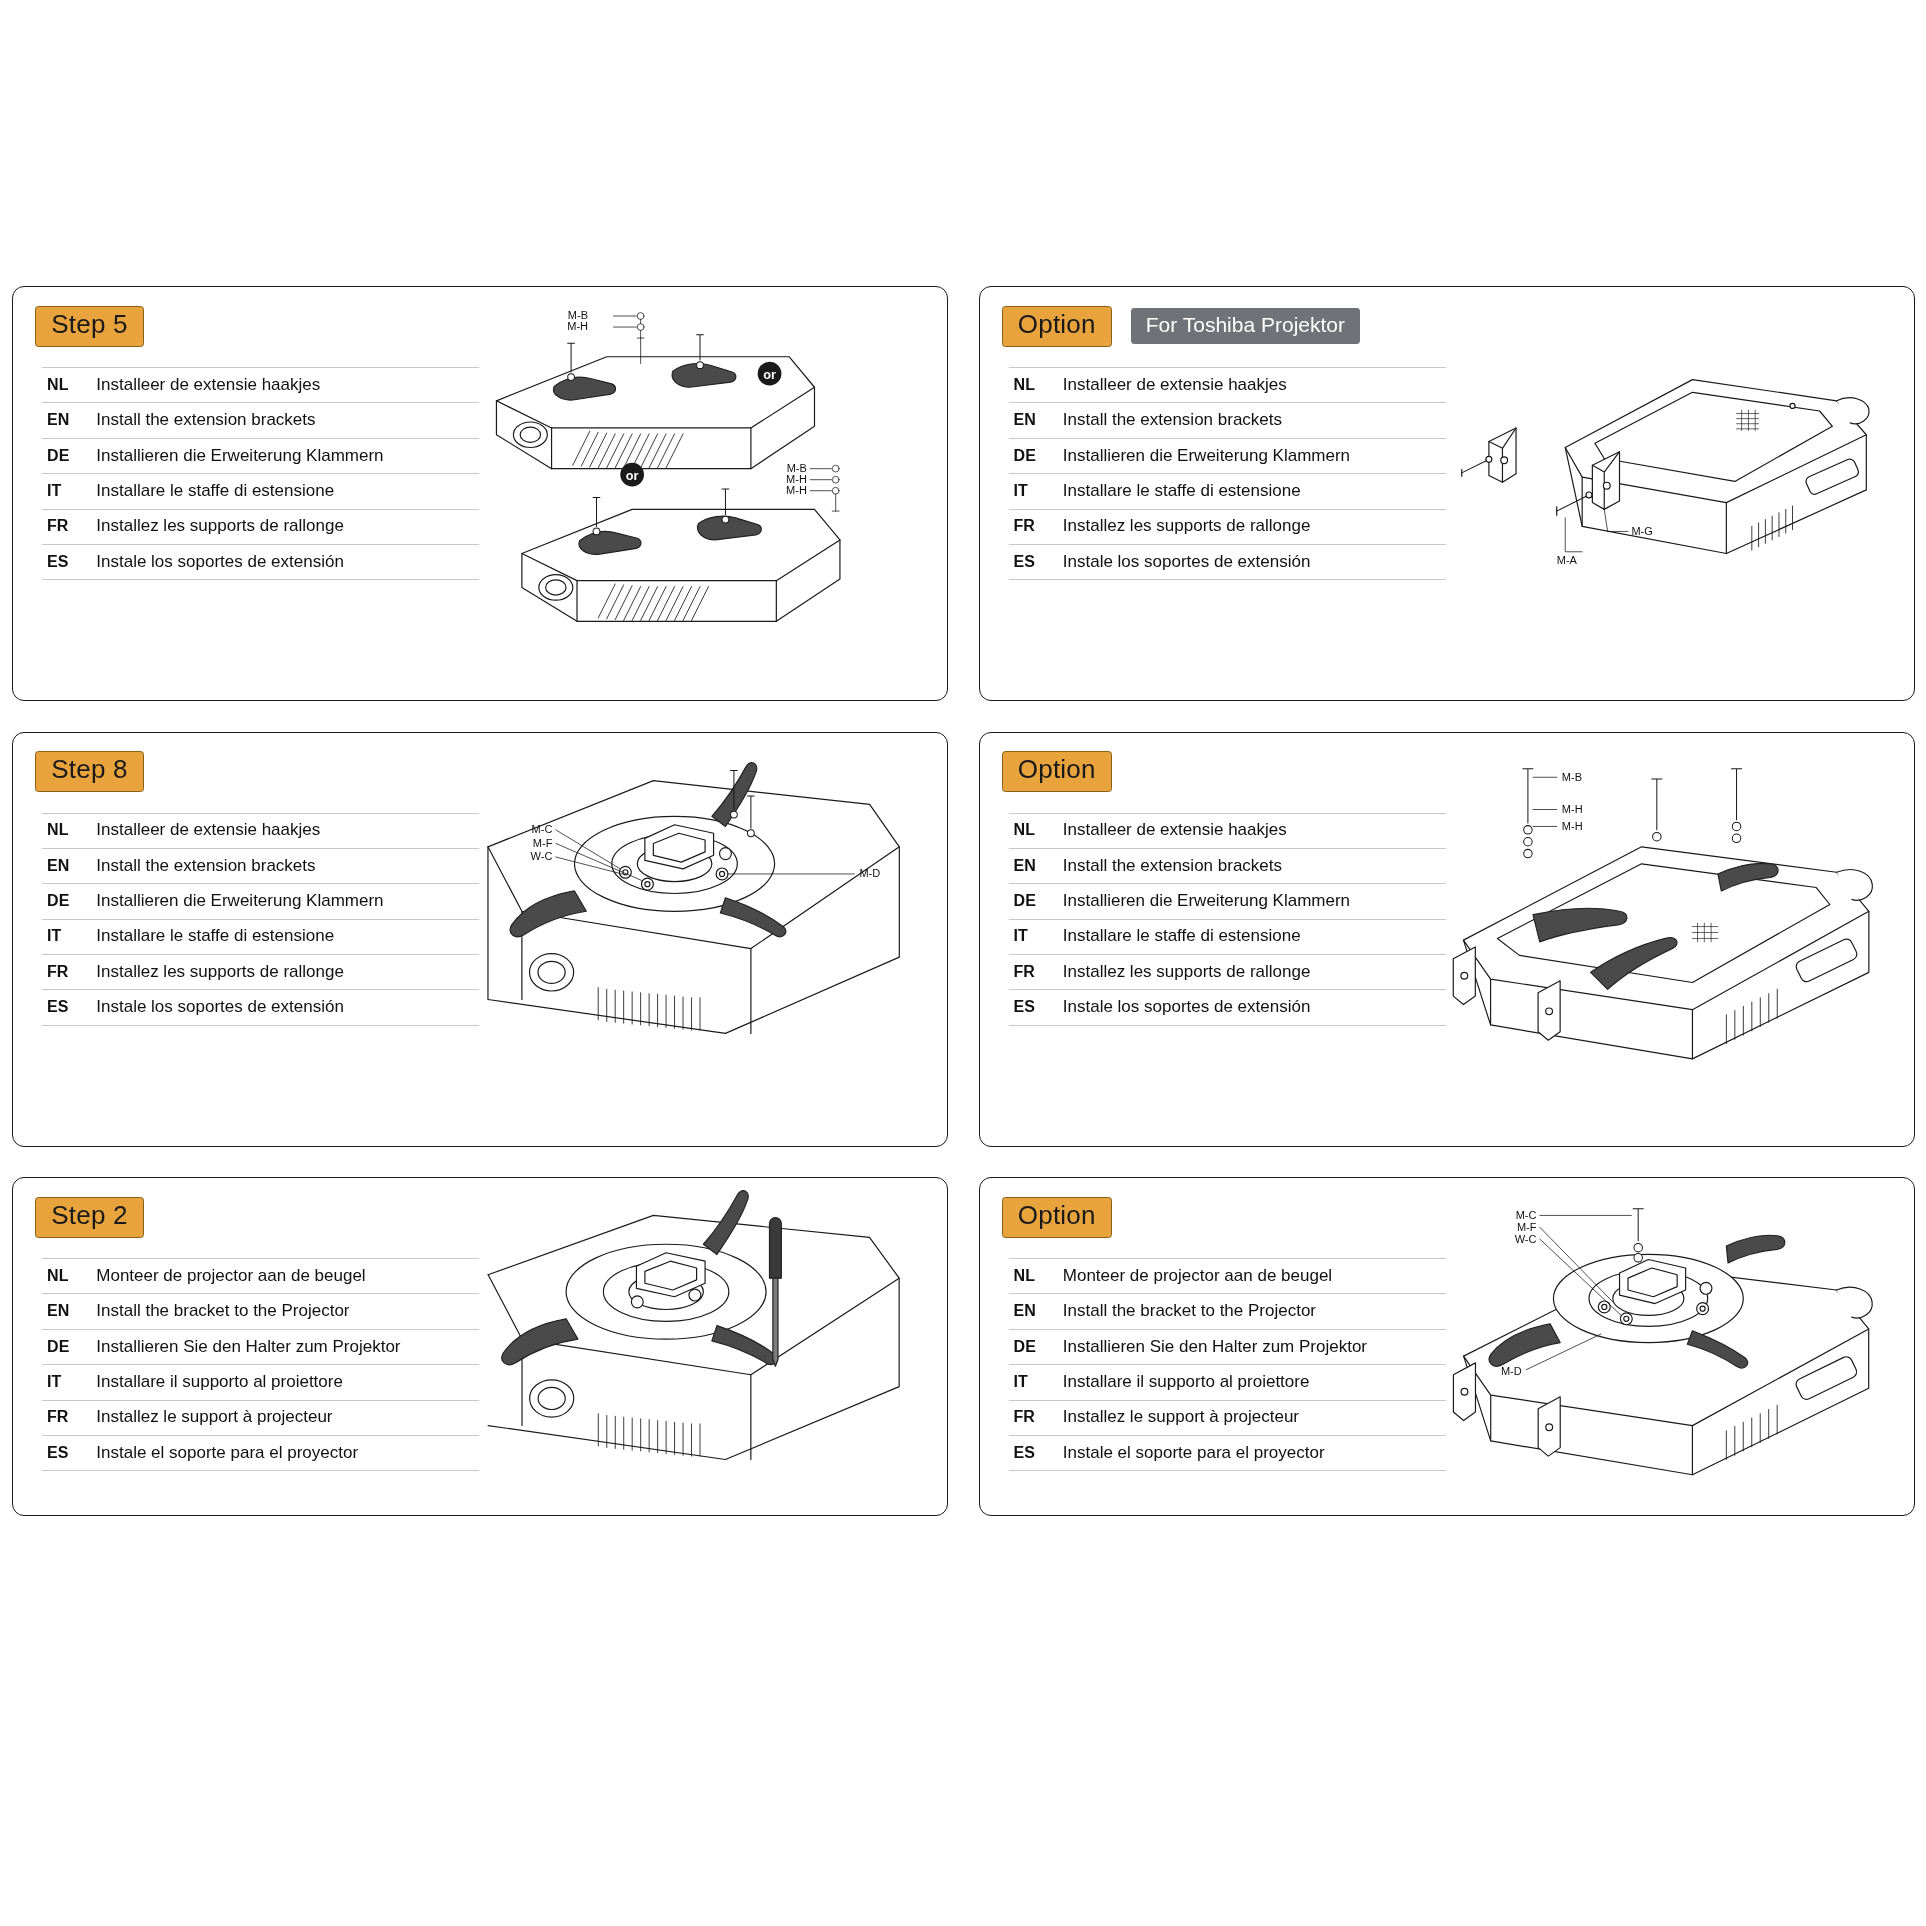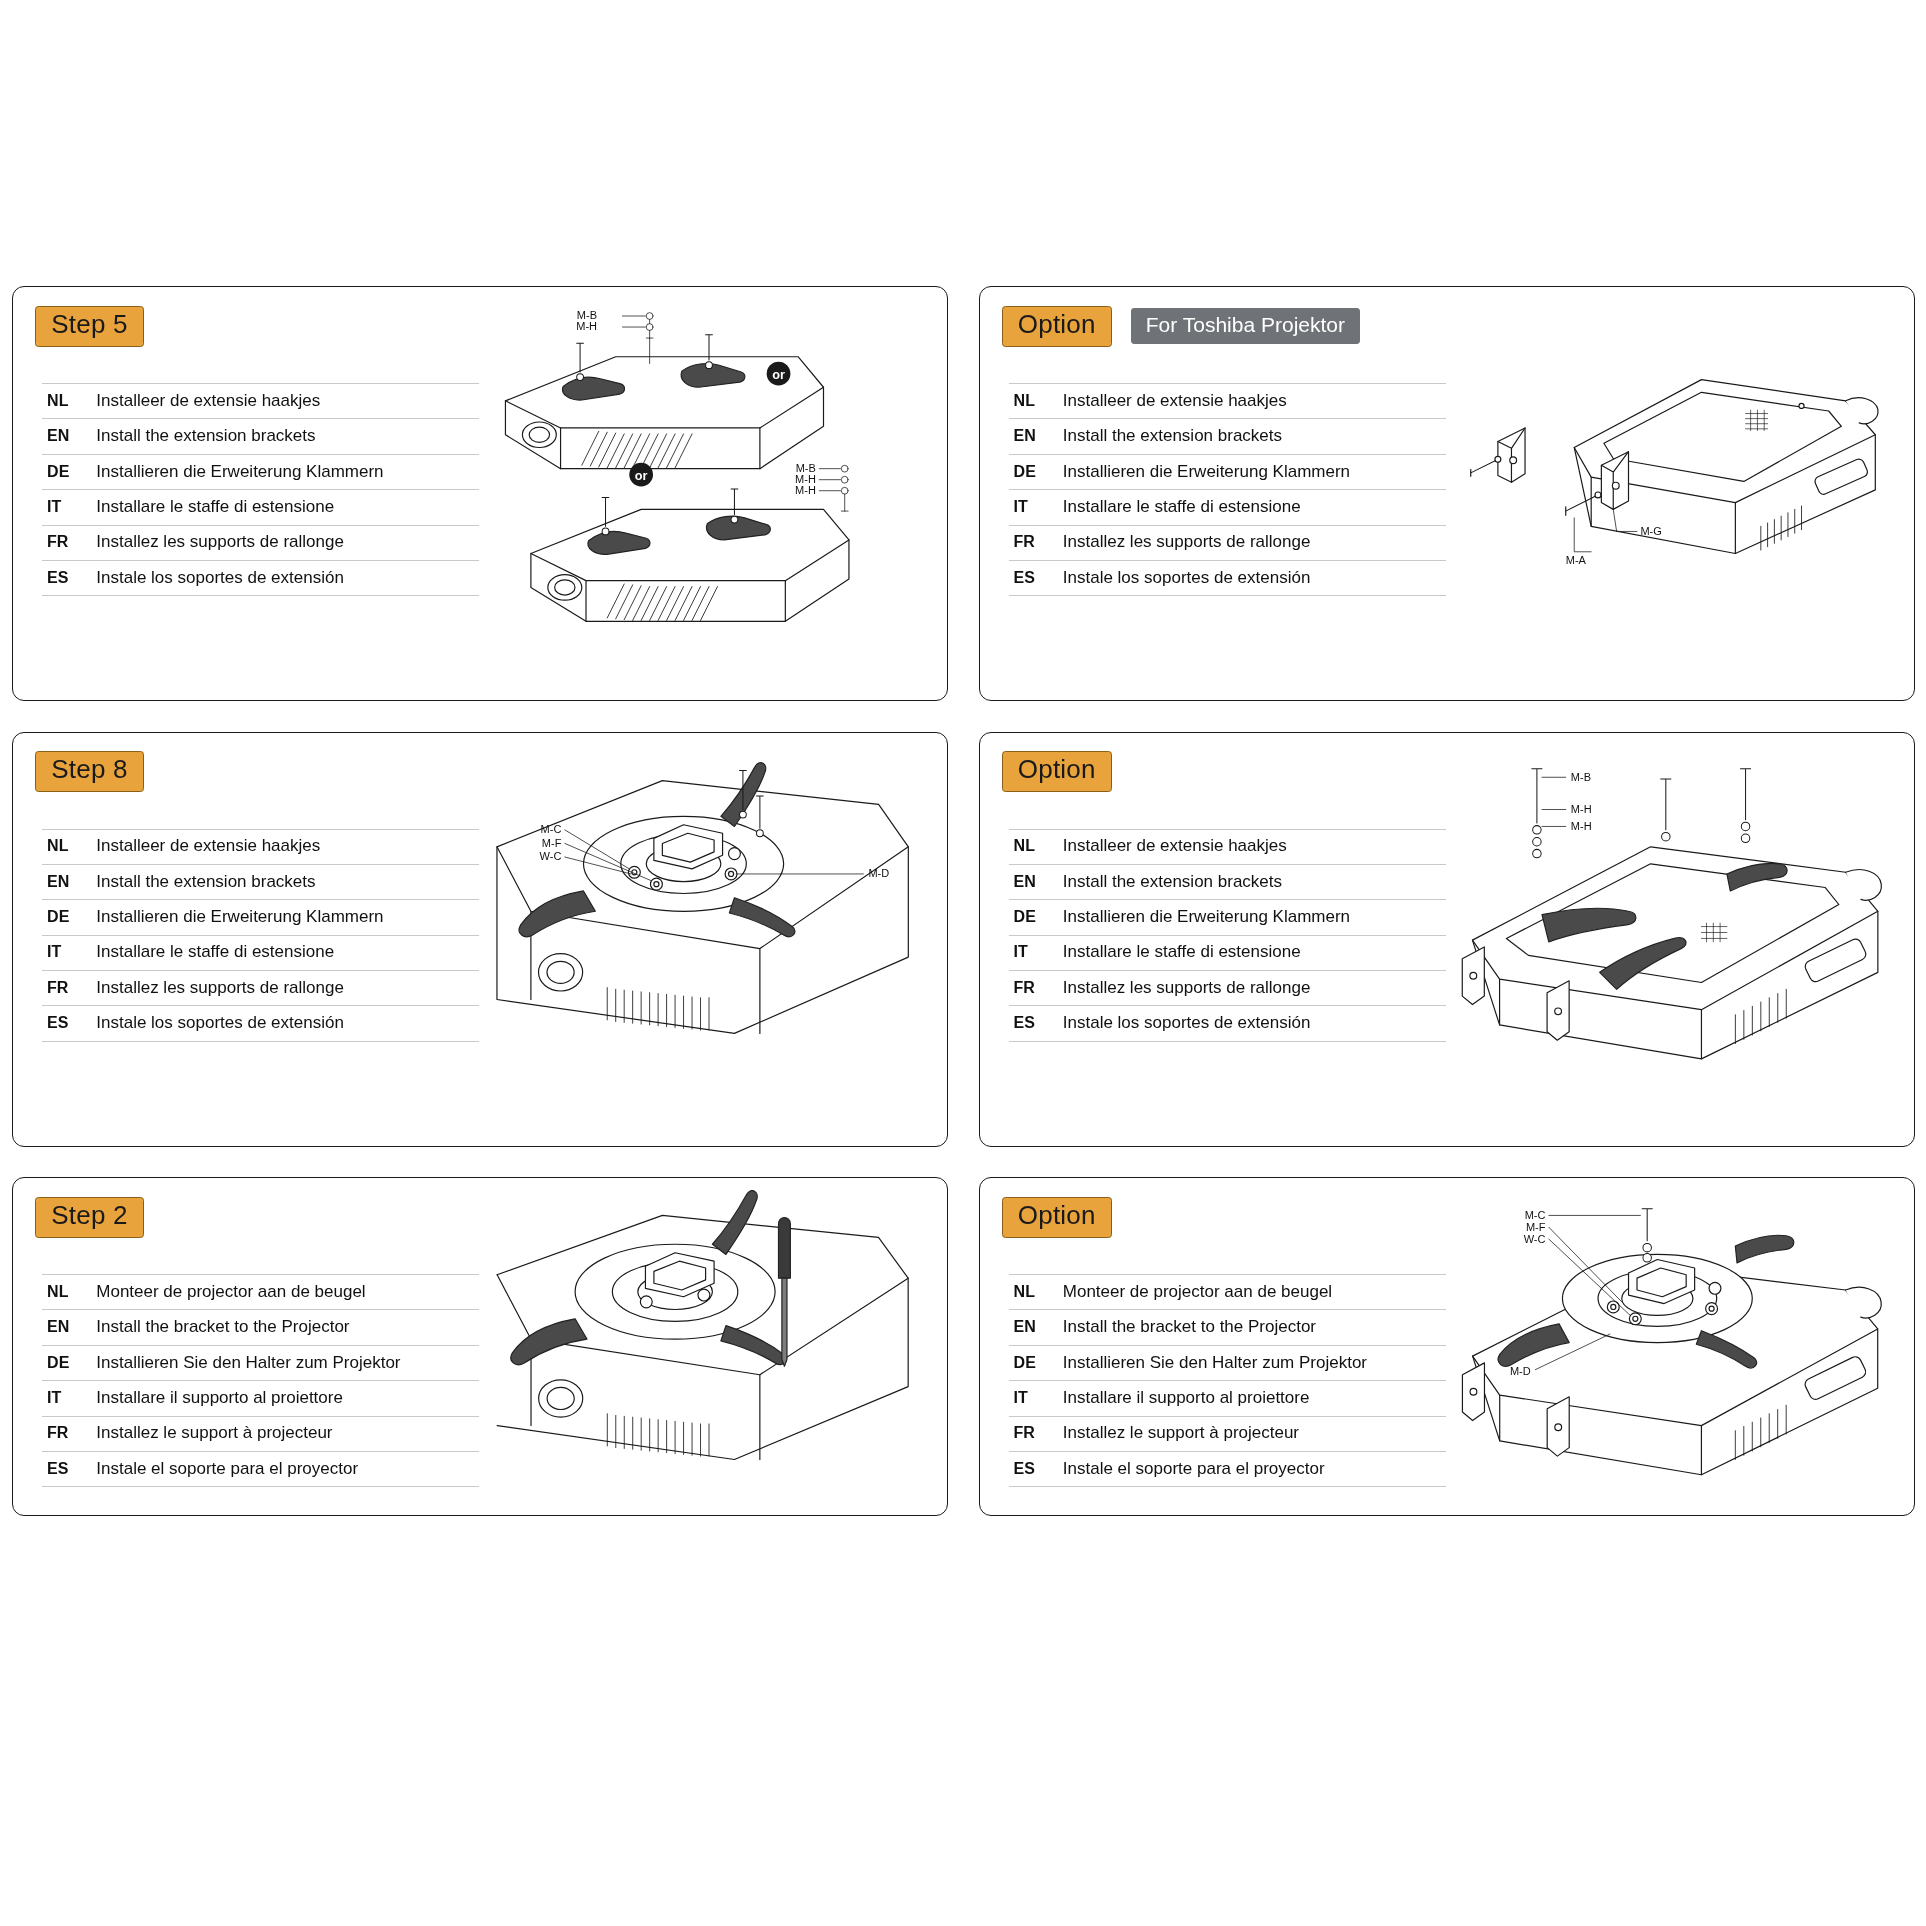--- a/index.html
+++ b/index.html
@@ -66,21 +66,21 @@
     color: #ffffff;
     border-radius: 3.4px;
     padding: 5.1px 15.3px 6.8px 15.3px;
     font-size: 21px;
     white-space: nowrap;
   }
 
   .langtable {
     position: absolute;
     left: 29px;
-    top: 96px;
+    top: 80px;
     width: 437px;
     border-collapse: collapse;
     table-layout: fixed;
   }
   .langtable td {
     border-bottom: 0.8px solid #c9c9c9;
     padding: 6.8px 0 7.6px 0;
     font-size: 17px;
     color: #111;
     vertical-align: middle;
@@ -90,21 +90,21 @@
   .langtable td.code {
     width: 39px;
     font-weight: bold;
     font-size: 16px;
     padding-left: 5.1px;
   }
   .langtable td.txt { padding-left: 10.2px; }
 
   .art {
     position: absolute;
-    right: 9px;
+    right: 18px;
     top: 12px;
     width: 458px;
     height: 386px;
   }
   .art svg { display: block; }
 
   .lbl {
     font-size: 13px;
     fill: #111;
     font-family: "Liberation Sans", sans-serif;

